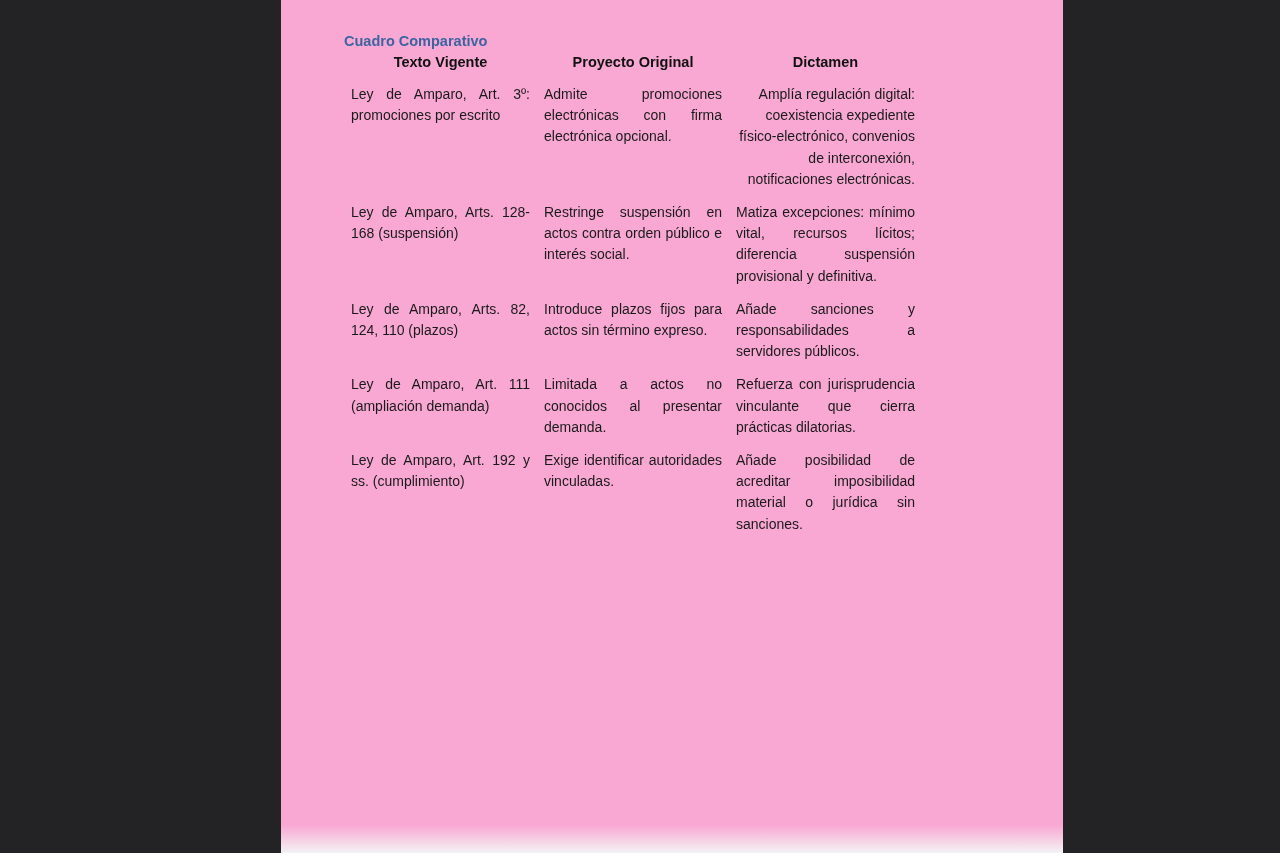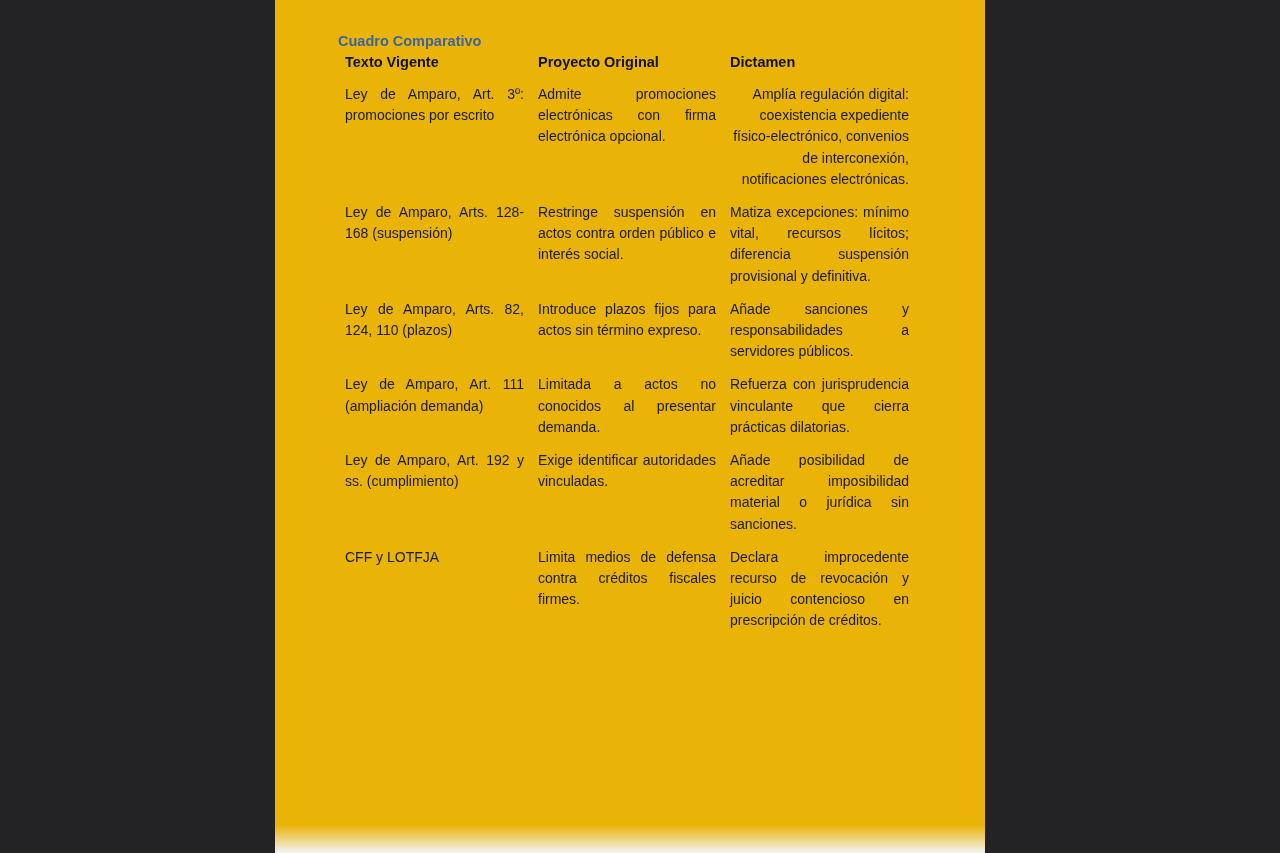--- a/index.html
+++ b/index.html
@@ -2,43 +2,43 @@
 <html><head>
 <meta charset="utf-8">
 <style>
   html, body { margin: 0; padding: 0; }
   body {
     width: 1280px; height: 853px; overflow: hidden;
     background: #232326;
     font-family: "Liberation Sans", sans-serif;
   }
   .page {
-    position: absolute; left: 275px; top: 0; width: 710px; height: 853px;
-    background: #eab308;
+    position: absolute; left: 281px; top: 0; width: 782px; height: 853px;
+    background: #f9a8d4;
     overflow: hidden;
   }
   .page-fade {
     position: absolute; left: 0; right: 0; bottom: 0; height: 28px;
     background: linear-gradient(to bottom, rgba(255,255,255,0), #f3f3f3);
   }
   .doc-title {
     position: absolute; left: 63px; top: 33px;
     font-size: 14.5px; font-weight: bold; color: #3c65a0;
     letter-spacing: 0;
   }
   table.cmp {
     position: absolute; left: 63px; top: 51px;
     border-collapse: collapse; table-layout: fixed;
     width: 578px;
   }
   table.cmp col.c1 { width: 193px; }
   table.cmp col.c2 { width: 192px; }
   table.cmp col.c3 { width: 193px; }
   table.cmp th {
-    text-align: left; font-weight: bold; font-size: 14.5px; color: #111;
+    text-align: center; font-weight: bold; font-size: 14.5px; color: #111;
     padding: 3px 7px 14px 7px; vertical-align: top;
   }
   table.cmp td {
     font-size: 14px; line-height: 21.2px; color: #1a1a1a;
     padding: 0 7px 12px 7px; vertical-align: top;
     text-align: justify; hyphens: none;
   }
   table.cmp td.left { text-align: right; }
 </style>
 </head>
@@ -79,22 +79,17 @@
       <tr>
         <td>Ley de Amparo, Art. 111 (ampliación demanda)</td>
         <td>Limitada a actos no conocidos al presentar demanda.</td>
         <td>Refuerza con jurisprudencia vinculante que cierra prácticas dilatorias.</td>
       </tr>
       <tr>
         <td>Ley de Amparo, Art. 192 y ss. (cumplimiento)</td>
         <td>Exige identificar autoridades vinculadas.</td>
         <td>Añade posibilidad de acreditar imposibilidad material o jurídica sin sanciones.</td>
       </tr>
-      <tr>
-        <td>CFF y LOTFJA</td>
-        <td>Limita medios de defensa contra créditos fiscales firmes.</td>
-        <td>Declara improcedente recurso de revocación y juicio contencioso en prescripción de créditos.</td>
-      </tr>
     </tbody>
   </table>
 
   <div class="page-fade"></div>
 </div>
 
 </body></html>

